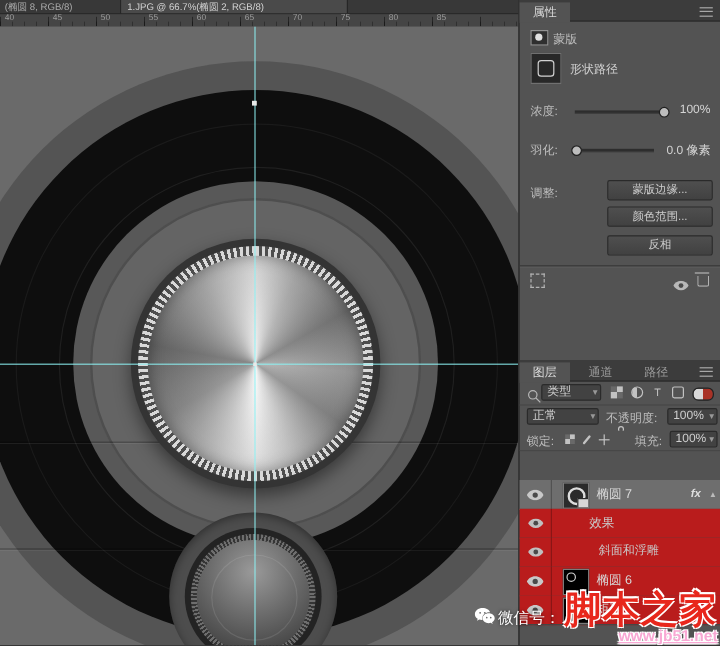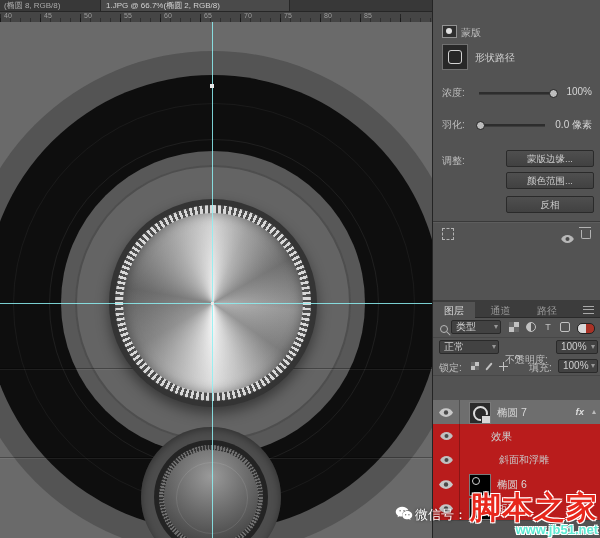--- a/index.html
+++ b/index.html
@@ -108,22 +108,22 @@
   .fx{position:absolute;right:16px;top:0;height:24px;line-height:24px;font-size:9.5px;font-style:italic;font-weight:bold;color:#dedede;}
   .fxchev{position:absolute;right:4px;top:0;height:24px;line-height:24px;font-size:8px;color:#bbb;}
   .fxchev::after{content:"▴";}
 
   
   #watermark{position:absolute;right:2px;bottom:1px;display:flex;align-items:center;z-index:99;}
   .wm-ic{margin:0 2px 2px 0;display:inline-flex;}
   .wm-label{color:#fff;font-size:13px;font-weight:normal;text-shadow:0 0 3px rgba(0,0,0,.7);margin-right:3px;white-space:nowrap;}
   .wm-site{display:block;font-size:31px;line-height:.95;font-weight:bold;color:#e8271c;letter-spacing:1px;white-space:nowrap;
     text-shadow:-1px -1px 0 #fff,1px -1px 0 #fff,-1px 1px 0 #fff,1px 1px 0 #fff;}
-  .wm-url{display:block;text-align:right;font-size:13px;font-weight:bold;color:#5eead4;
-    text-shadow:-1px -1px 0 #fff,1px -1px 0 #fff,-1px 1px 0 #fff,1px 1px 0 #fff;}
+  .wm-url{display:block;text-align:right;font-size:13px;font-weight:bold;color:#f9a8d4;
+    text-shadow:-1px -1px 0 #fff,1px -1px 0 #fff,-1px 1px 0 #fff,1px 1px 0 #fff;text-decoration:underline;}
 </style>
 </head>
 <body>
 
 <div id="app">
 
   <div id="tabbar">
     <div class="tabfrag"><span>(椭圆 8, RGB/8)</span></div>
     <div class="tabactive"><span>1.JPG @ 66.7%(椭圆 2, RGB/8)</span></div>
   </div>
@@ -159,20 +159,24 @@
     <div class="circ sphere47"></div>
     <div class="circ oinner"></div>
     <div class="vguide"></div>
     <div class="hguide"></div>
     <div class="gdot a"></div>
     <div class="gdot c"></div>
   </div>
 
   <div id="panel">
 
+    <div class="phead" style="top:0">
+      <span class="ptab">属性</span>
+      <span class="hb"></span>
+    </div>
 
     <span class="mask-ic"></span>
     <span class="plabel" style="left:28px;top:26px">蒙版</span>
 
     <span class="vthumb"></span>
     <span class="plabel" style="left:42px;top:51px;color:#d0d0d0">形状路径</span>
 
     <span class="plabel" style="left:9px;top:86px">浓度:</span>
     <span class="track" style="left:46px;top:92px;width:76px">
         <span class="knb" style="right:-3px"></span>
@@ -212,21 +216,21 @@
       <span class="ddl" style="left:18px;top:2px;width:50px;height:14px"><span>类型</span><span class="arrow"></span></span>
       <span class="fi pixel" style="left:76px"></span>
       <span class="fi adj" style="left:93px"></span>
       <span class="fi" style="left:110px">T</span>
       <span class="fi shape" style="left:127px"></span>
       <span class="toggle"></span>
     </div>
 
     <div class="brow">
       <span class="ddl" style="left:6px;top:2px;width:60px;height:14px"><span>正常</span><span class="arrow"></span></span>
-      <span class="plabel" style="left:72px;top:15px">不透明度:</span>
+      <span class="plabel" style="left:72px;top:4px">不透明度:</span>
       <span class="ddl" style="right:2px;top:2px;width:42px;height:14px"><span>100%</span><span class="arrow"></span></span>
     </div>
 
     <div class="krow">
       <span class="plabel" style="left:6px;top:3px">锁定:</span>
       <span class="li checker" style="left:38px"></span>
       <span class="li pencil" style="left:55px"></span>
       <span class="li cross" style="left:66px"></span>
       <span class="li lockic" style="left:81px;top:1px"></span>
       <span class="plabel" style="left:96px;top:3px">填充:</span>

